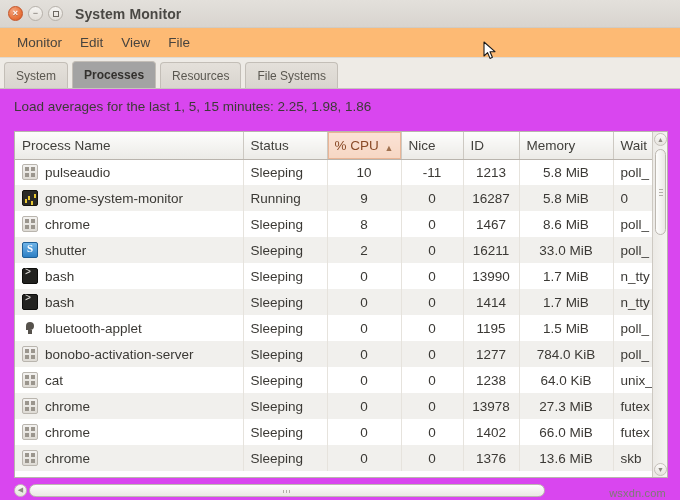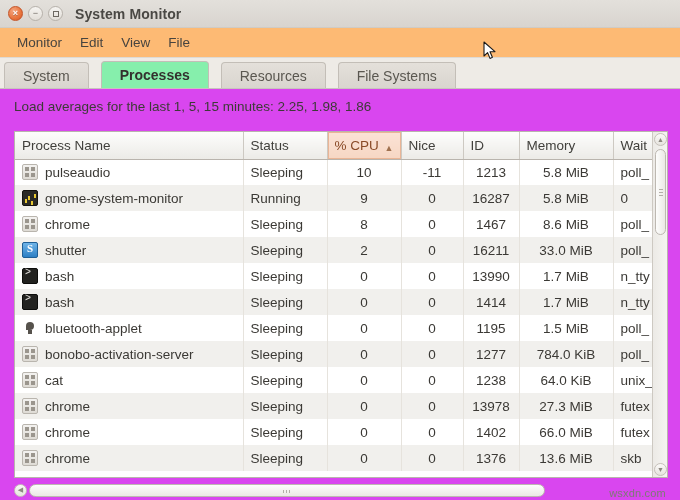--- a/index.html
+++ b/index.html
@@ -103,36 +103,36 @@
     background: #eeebe6;
     padding: 4px 0 0 4px;
     box-sizing: border-box;
     display: flex;
     align-items: flex-end;
     position: relative;
     border-bottom: 1px solid #c9c4bd;
   }
   .tab {
     height: 26px;
-    padding: 0 18px;
-    display: flex;
-    align-items: center;
-    font-size: 14px;
+    padding: 0 11px;
+    display: flex;
+    align-items: center;
+    font-size: 12px;
     color: #5a5750;
     background: linear-gradient(to bottom, #e4e0da 0%, #d9d5cf 100%);
     border: 1px solid #c3beb7;
     border-bottom: none;
     border-radius: 4px 4px 0 0;
-    margin-right: 12px;
+    margin-right: 4px;
     box-sizing: border-box;
     position: relative;
     cursor: default;
   }
   .tab.active {
-    background: #86efac;
+    background: #a3a3a3;
     color: #33312e;
     font-weight: bold;
     height: 27px;
     z-index: 3;
     border-color: #c3beb7;
   }
 
   
   .content {
     background: #d946ef;

